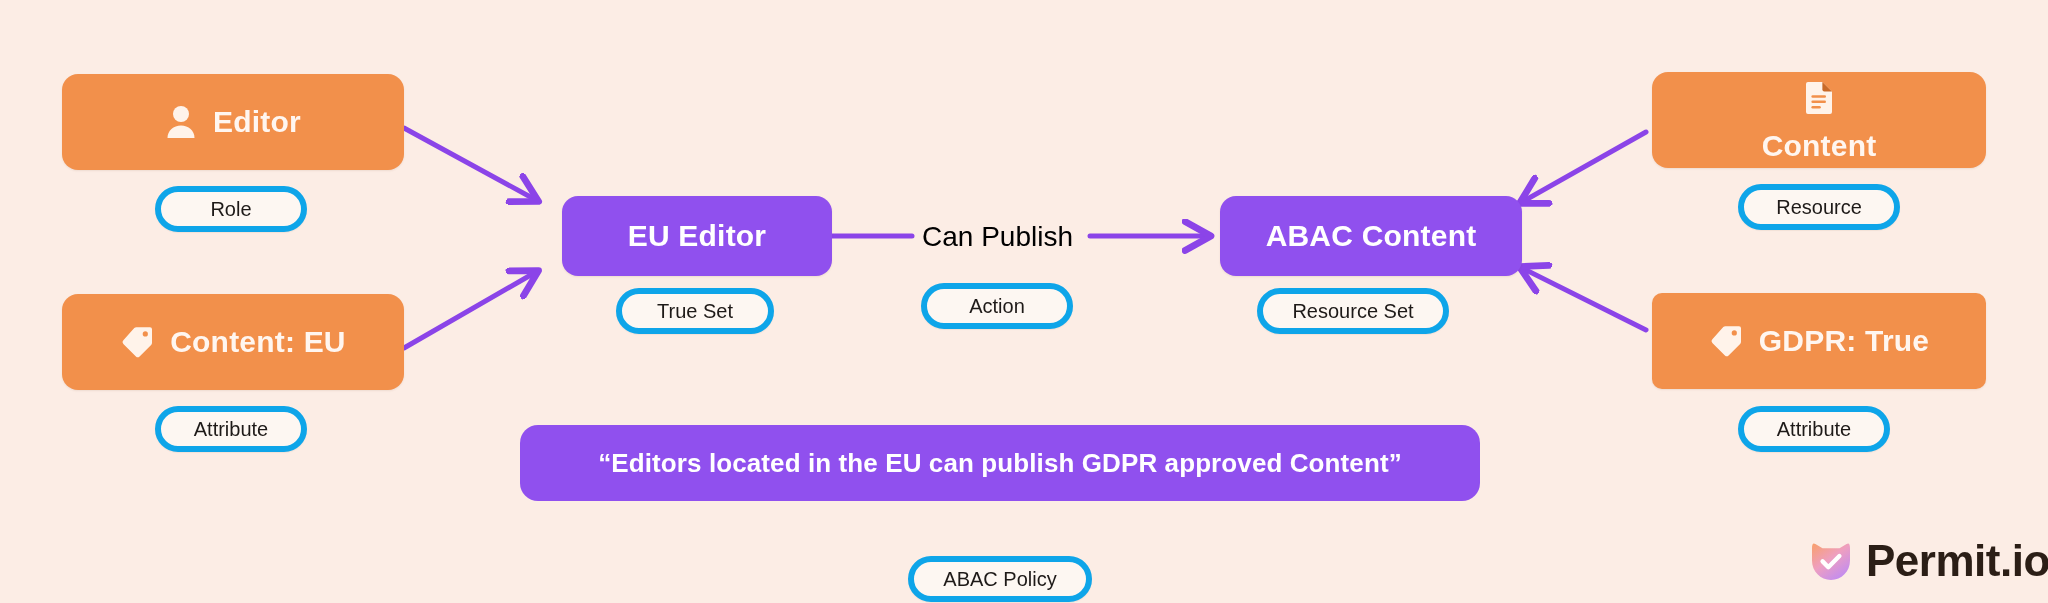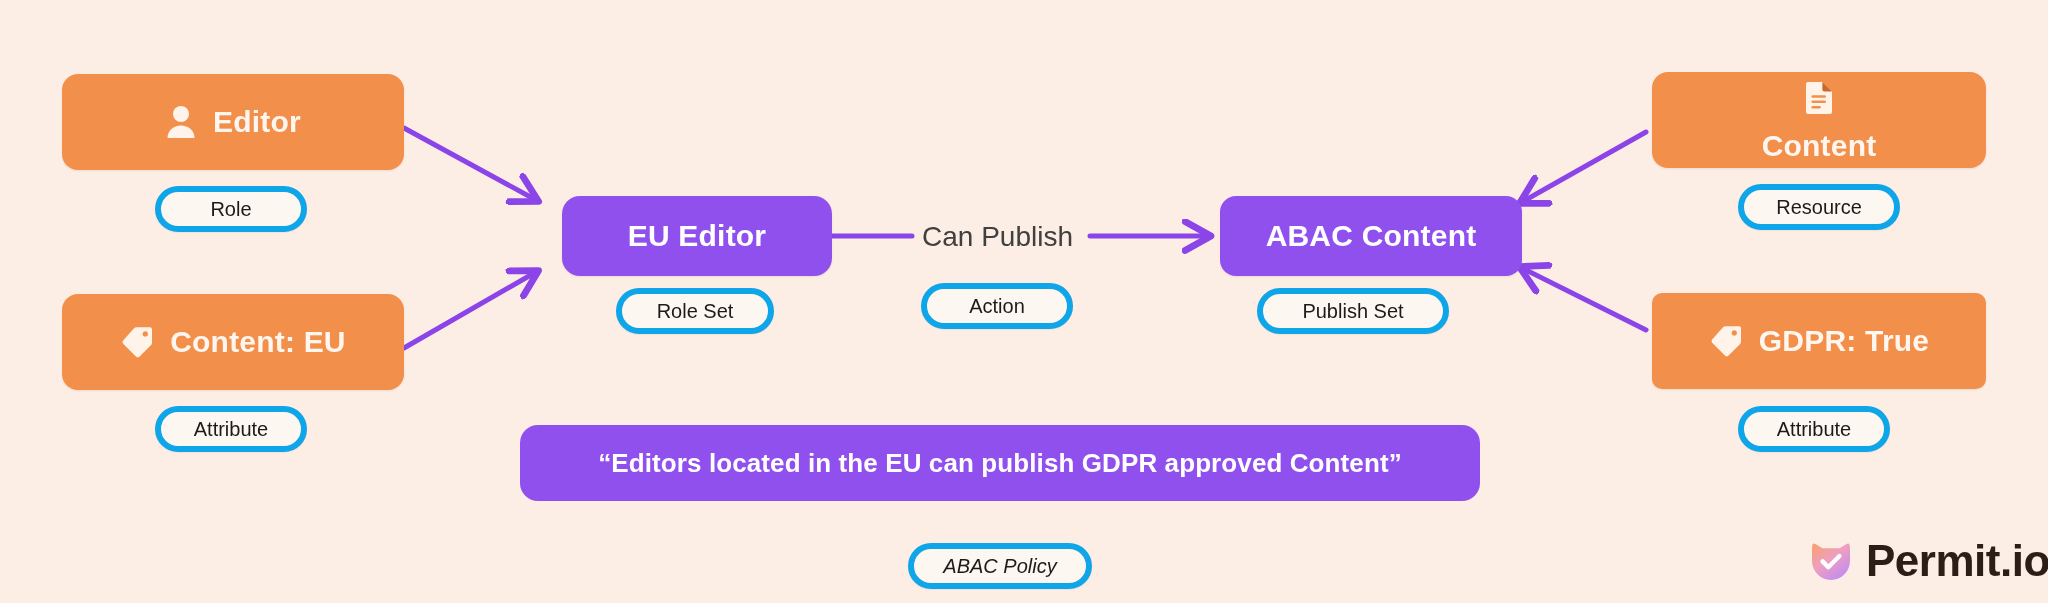--- a/index.html
+++ b/index.html
@@ -55,21 +55,21 @@
     border-radius: 18px;
     color: #ffffff;
     font-weight: bold;
     font-size: 26px;
     white-space: nowrap;
     letter-spacing: .1px;
   }
 
   .edge-label {
     position: absolute;
-    color: #404040;
+    color: #000000;
     font-size: 28px;
     white-space: nowrap;
   }
 
   .logo {
     position: absolute;
     display: flex; align-items: center; gap: 12px;
   }
   .logo .wordmark {
     font-size: 44px;
@@ -135,37 +135,37 @@
         <path d="M16.4 2.2H30a2 2 0 0 1 2 2v13.6a3 3 0 0 1-.88 2.12L19.6 31.44a2.6 2.6 0 0 1-3.68 0L3.36 18.88a2.6 2.6 0 0 1 0-3.68L14.28 3.08a3 3 0 0 1 2.12-.88z" fill="#FFF3EA"></path>
         <circle cx="25.3" cy="8.9" r="2.6" fill="#F2904B"></circle>
       </svg>
     </span>
     <span class="label">Content: EU</span>
   </div>
   <div class="pill" style="left:155px; top:406px; width:152px; height:46px;">
     <span>Attribute</span>
   </div>
 
-  <div class="node purple" style="left:562px; top:196px; width:270px; height:80px;border-radius:18px;">
+  <div class="node purple" style="left:562px; top:196px; width:270px; height:80px;">
     <span class="label">EU Editor</span>
   </div>
   <div class="pill" style="left:616px; top:288px; width:158px; height:46px;">
-    <span>Role Set</span>
+    <span>True Set</span>
   </div>
 
   <div class="edge-label" style="left:922px; top:221px;">Can Publish</div>
   <div class="pill" style="left:921px; top:283px; width:152px; height:46px;">
     <span>Action</span>
   </div>
 
   <div class="node purple" style="left:1220px; top:196px; width:302px; height:80px;">
     <span class="label">ABAC Content</span>
   </div>
   <div class="pill" style="left:1257px; top:288px; width:192px; height:46px;">
-    <span>Publish Set</span>
+    <span>Resource Set</span>
   </div>
 
   <div class="node orange" style="left:1652px; top:72px; width:334px; height:96px;flex-direction:column;">
     <span class="ico">
       <svg width="32" height="36" viewBox="0 0 32 36" aria-hidden="true">
         <path d="M3 3h16.4L29 12.4V33a2 2 0 0 1-2 2H5a2 2 0 0 1-2-2V5a2 2 0 0 1 2-2z" fill="#FFF3EA"></path>
         <path d="M19.4 3 29 12.4h-7.6a2 2 0 0 1-2-2z" fill="#C96A29"></path>
         <rect x="8.4" y="16.2" width="14.6" height="2.5" rx="1.25" fill="#F2904B"></rect>
         <rect x="8.4" y="21.6" width="14.6" height="2.5" rx="1.25" fill="#F2904B"></rect>
         <rect x="8.4" y="27" width="9.4" height="2.5" rx="1.25" fill="#F2904B"></rect>
@@ -186,21 +186,21 @@
     </span>
     <span class="label">GDPR: True</span>
   </div>
   <div class="pill" style="left:1738px; top:406px; width:152px; height:46px;">
     <span>Attribute</span>
   </div>
 
   <div class="policy" style="left:520px; top:425px; width:960px; height:76px;">
     <span>“Editors located in the EU can publish GDPR approved Content”</span>
   </div>
-  <div class="pill" style="left:908px; top:543px; width:184px; height:46px;font-style:italic;">
+  <div class="pill" style="left:908px; top:556px; width:184px; height:46px;">
     <span>ABAC Policy</span>
   </div>
 
   <div class="logo" style="left:1808px; top:538px;">
     <span style="display:flex;">
       <svg width="46" height="46" viewBox="0 0 46 46" aria-hidden="true">
         <defs>
           <linearGradient id="permitGrad" x1="0" y1="0" x2="0.75" y2="1">
             <stop offset="0%" stop-color="#F9A06A"></stop>
             <stop offset="50%" stop-color="#EE9FC0"></stop>

